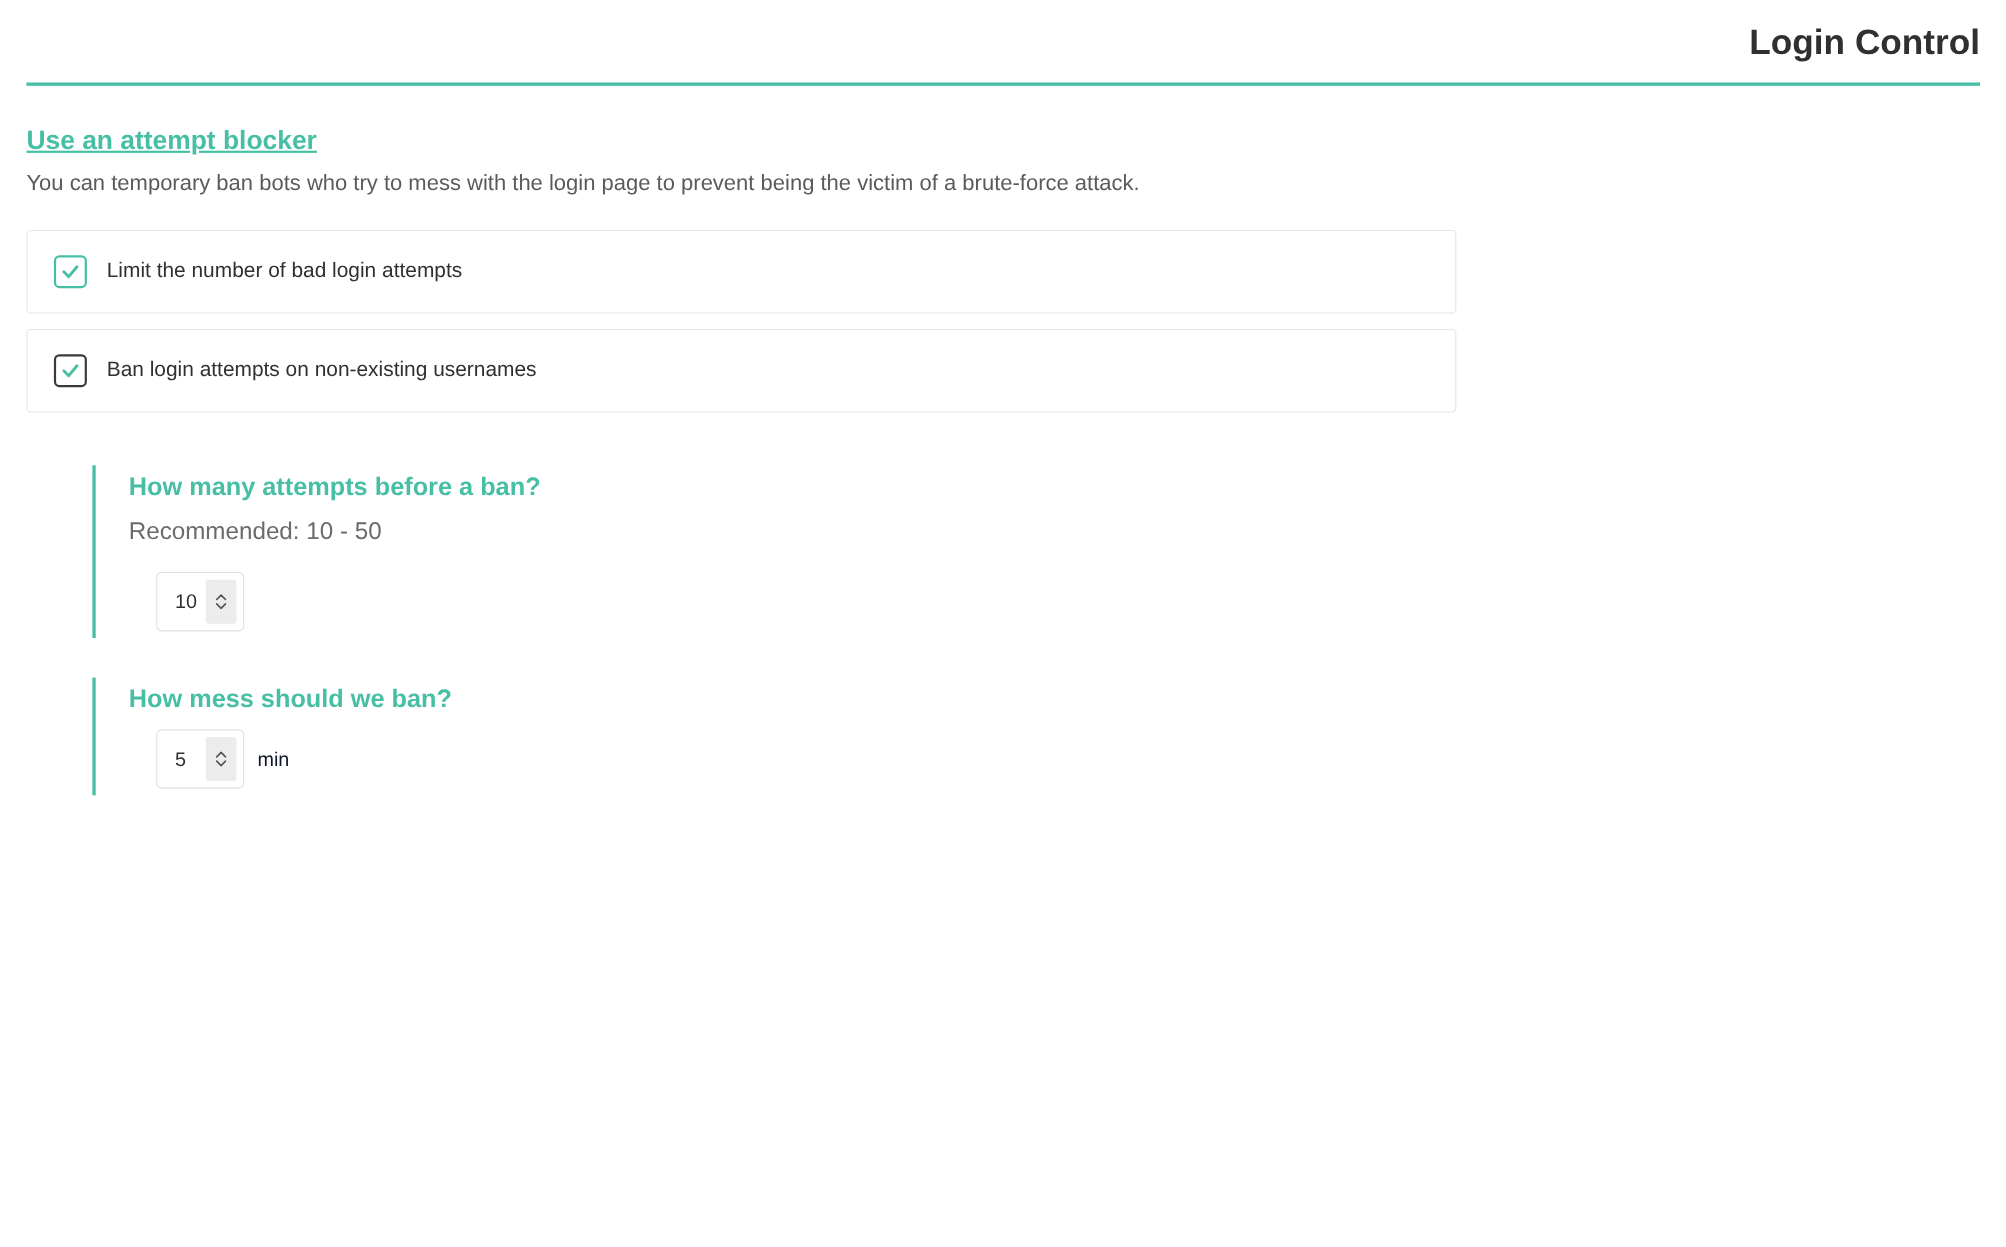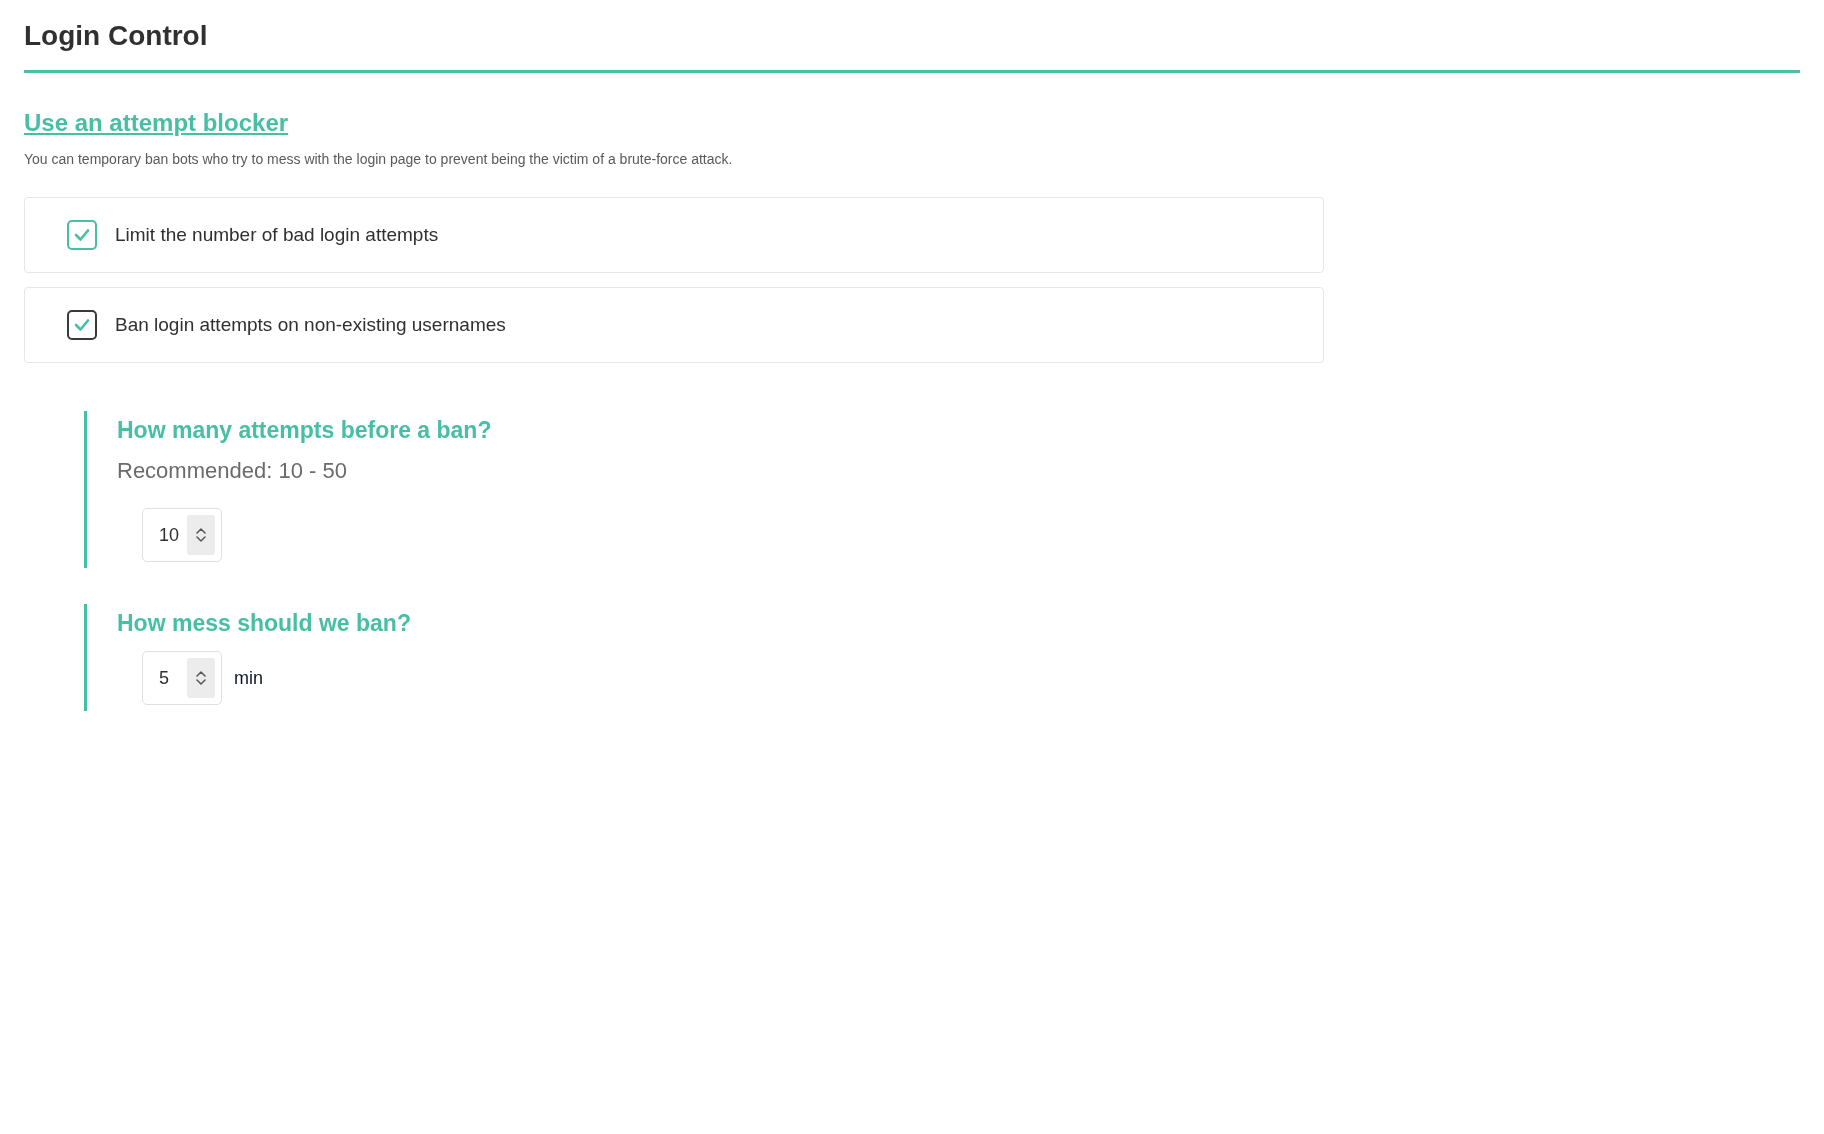--- a/index.html
+++ b/index.html
@@ -4,46 +4,47 @@
 <style>
   * { box-sizing: border-box; }
   body {
     margin: 0;
     padding: 20px 24px;
     font-family: -apple-system, BlinkMacSystemFont, "Segoe UI", Helvetica, Arial, sans-serif;
     color: #303030;
     background: #ffffff;
   }
   .page-title {
-    font-size: 28px;
+    font-size: 32px;
     font-weight: 700;
     color: #303030;
     margin: 0 0 18px 0;
+    text-align: right;
   }
   .title-rule {
     border: none;
     border-top: 3px solid #46bfa5;
     margin: 0 0 36px 0;
   }
   .section-title {
     font-size: 24px;
     font-weight: 700;
     color: #46bfa5;
     margin: 0 0 14px 0;
     text-decoration: underline;
   }
   .section-desc {
-    font-size: 14px;
+    font-size: 20px;
     color: #5a5a5a;
     margin: 0 0 30px 0;
   }
   .option-card {
     border: 1px solid #e6e6e6;
     border-radius: 4px;
-    padding: 22px 42px;
+    padding: 22px 24px;
     margin: 0 0 14px 0;
     display: flex;
     align-items: center;
     max-width: 1300px;
   }
   .checkbox {
     width: 30px;
     height: 30px;
     border: 2px solid;
     border-radius: 5px;

